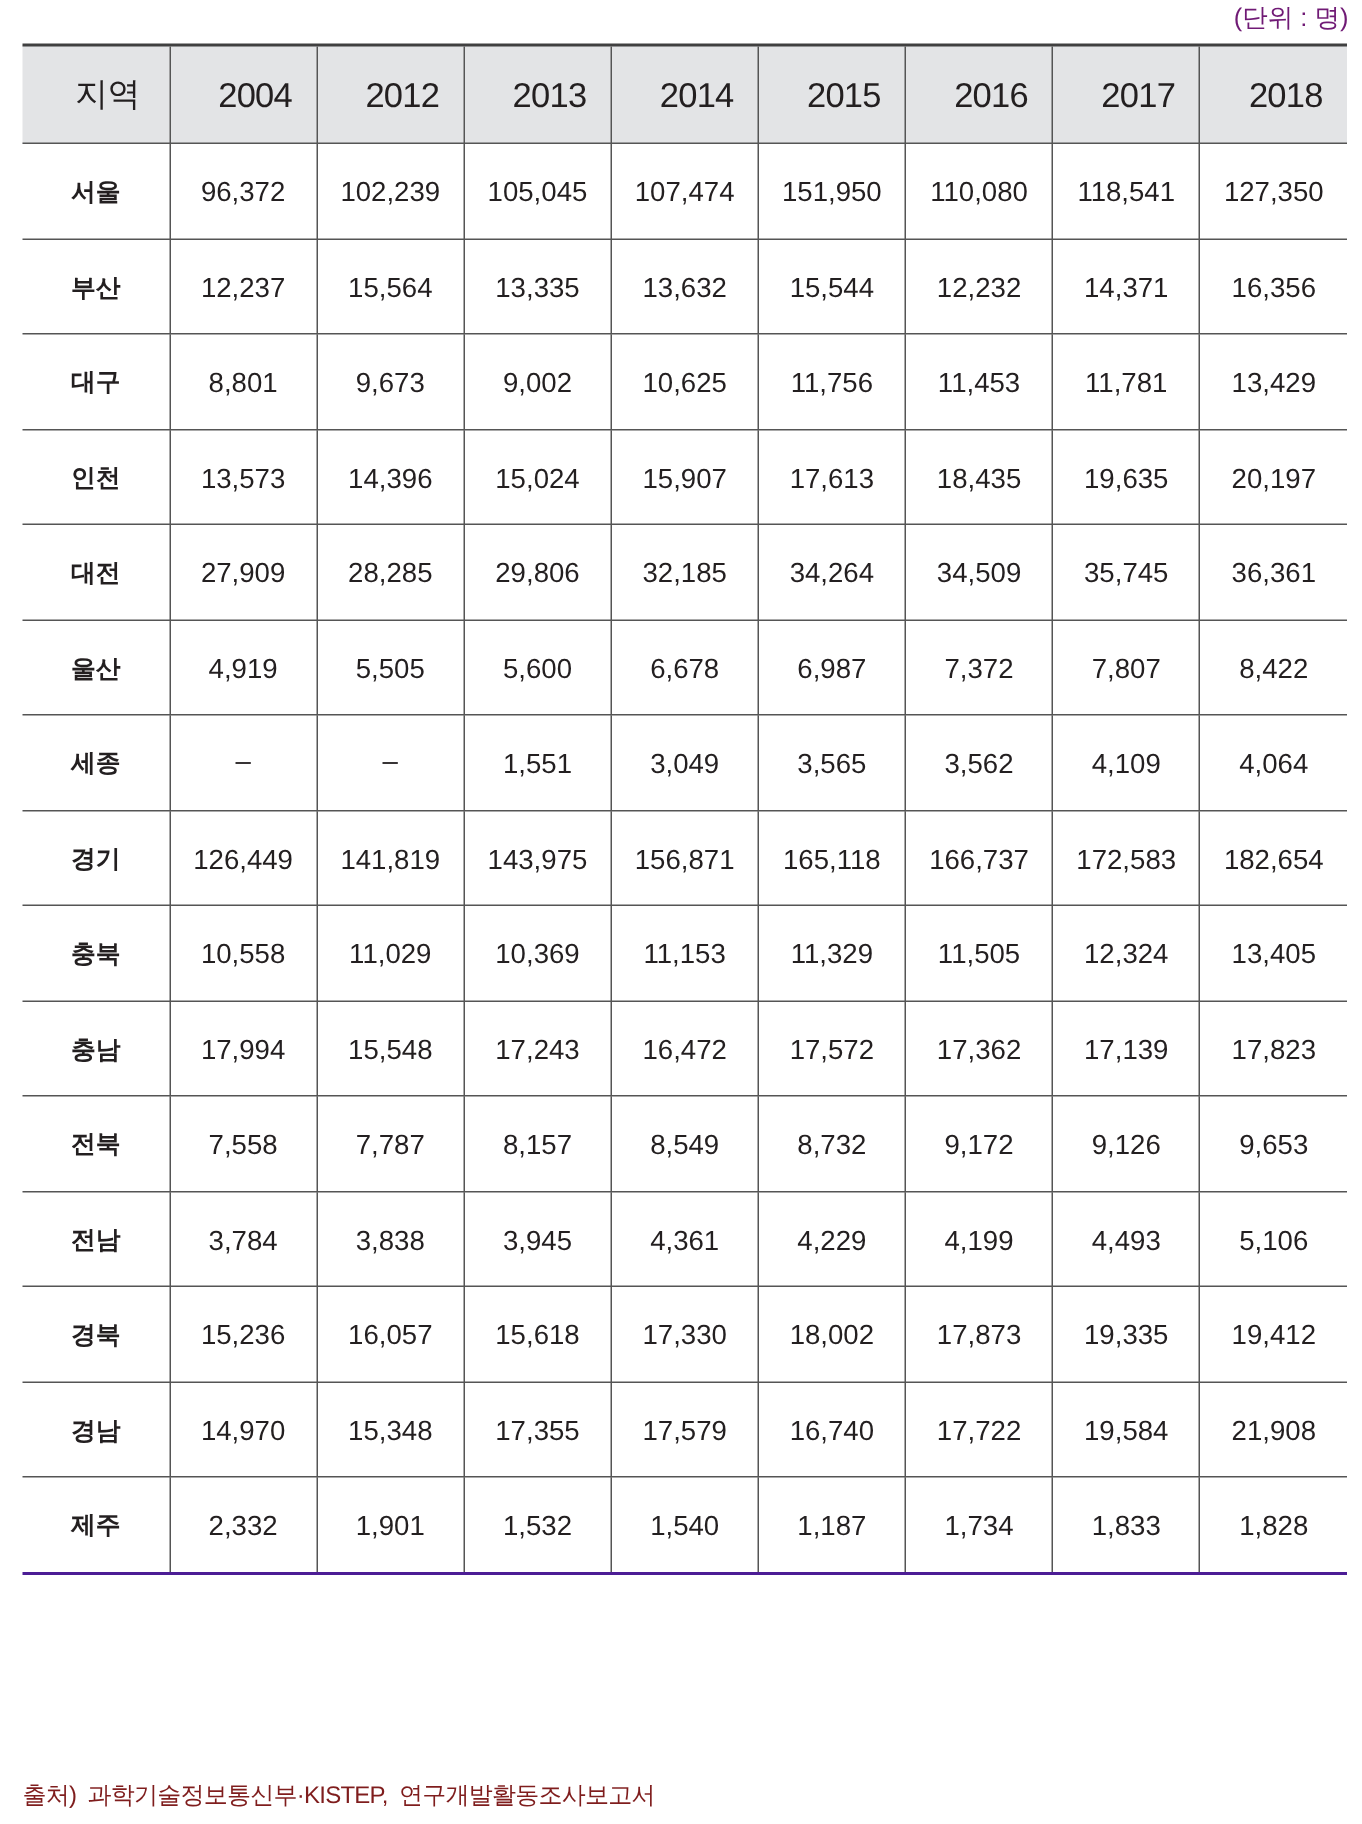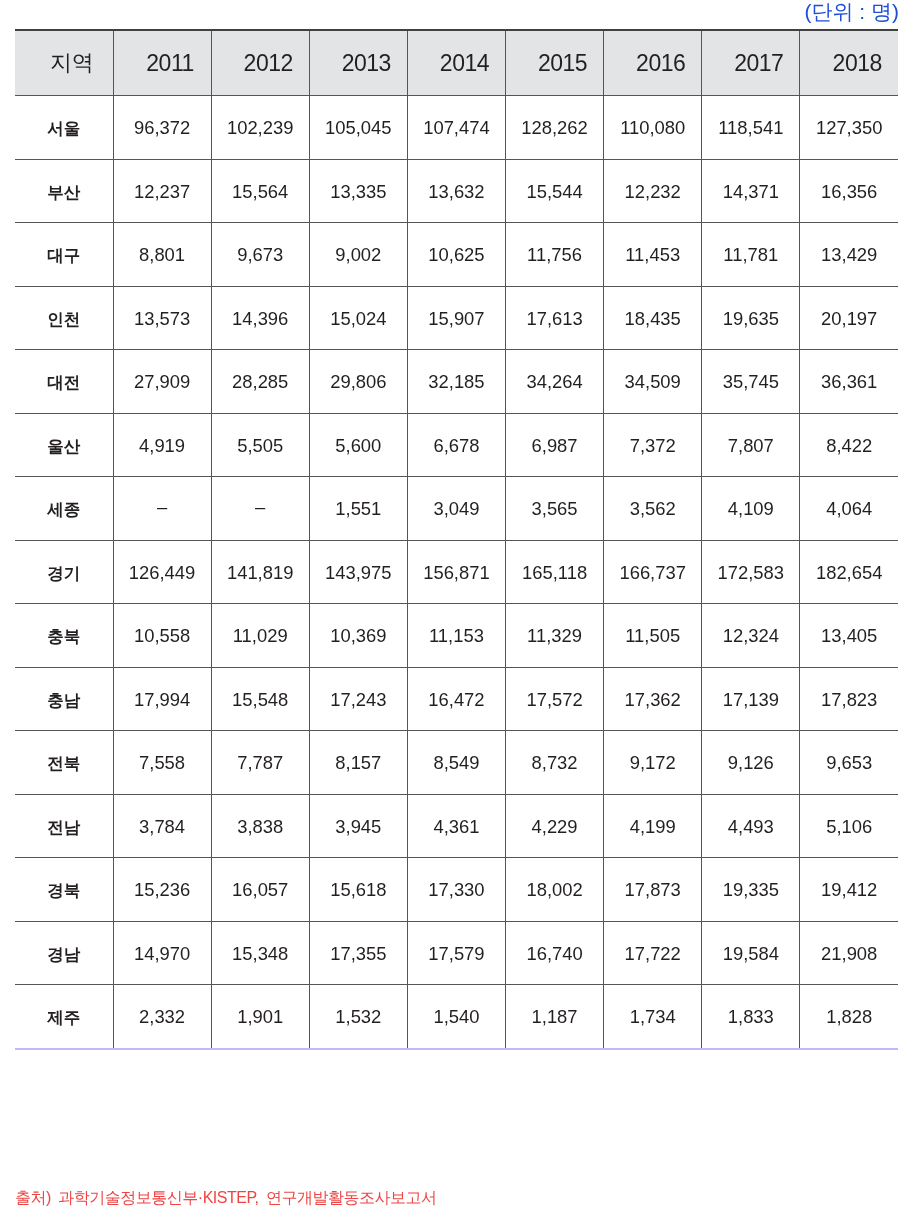--- a/index.html
+++ b/index.html
@@ -21,23 +21,23 @@
     height: 1216px;
     box-sizing: border-box;
     overflow: hidden;
     background: #ffffff;
   }
   
   .unit-note {
     position: absolute;
     right: 9px;
     top: -1px;
-    font-size: 21px;
+    font-size: 17px;
     line-height: 26px;
-    color: #1d4ed8;
+    color: #701a75;
     white-space: nowrap;
   }
   
   table.stat {
     position: absolute;
     left: 15px;
     top: 29px;
     width: 883px;
     border-collapse: collapse;
     table-layout: fixed;
@@ -62,32 +62,32 @@
   table.stat tbody td:first-child { font-size: 16.5px; font-weight: bold; }
   table.stat thead th {
     background: #e3e4e6;
     height: 64px;
     border-top: 2px solid #404040;
     border-bottom: 1px solid #555555;
     font-size: 23px;
     letter-spacing: -0.5px;
   }
   table.stat thead th:first-child { font-size: 22px; letter-spacing: -0.3px; }
-  table.stat tbody tr:last-child td { border-bottom: 2px solid #c4b5fd; }
+  table.stat tbody tr:last-child td { border-bottom: 2px solid #4c1d95; }
   table.stat th:last-child,
   table.stat td:last-child { border-right: 0; }
   
   .source-note {
     position: absolute;
     left: 15px;
     top: 1186px;
     font-size: 16px;
     letter-spacing: -0.5px;
     line-height: 24px;
-    color: #ef4444;
+    color: #7f1d1d;
     white-space: nowrap;
   }
 </style>
 </head>
 <body>
 
 <div class="page">
   <div class="unit-note">(단위 : 명)</div>
   <table class="stat">
     <colgroup>
@@ -97,38 +97,38 @@
       <col>
       <col>
       <col>
       <col>
       <col>
       <col>
     </colgroup>
     <thead>
       <tr>
         <th><span>지역</span></th>
-        <th><span>2011</span></th>
+        <th><span>2004</span></th>
         <th><span>2012</span></th>
         <th><span>2013</span></th>
         <th><span>2014</span></th>
         <th><span>2015</span></th>
         <th><span>2016</span></th>
         <th><span>2017</span></th>
         <th><span>2018</span></th>
       </tr>
     </thead>
     <tbody id="tbody">
         <tr>
           <td><span>서울</span></td>
           <td><span>96,372</span></td>
           <td><span>102,239</span></td>
           <td><span>105,045</span></td>
           <td><span>107,474</span></td>
-          <td><span>128,262</span></td>
+          <td><span>151,950</span></td>
           <td><span>110,080</span></td>
           <td><span>118,541</span></td>
           <td><span>127,350</span></td>
         </tr>
         <tr>
           <td><span>부산</span></td>
           <td><span>12,237</span></td>
           <td><span>15,564</span></td>
           <td><span>13,335</span></td>
           <td><span>13,632</span></td>

